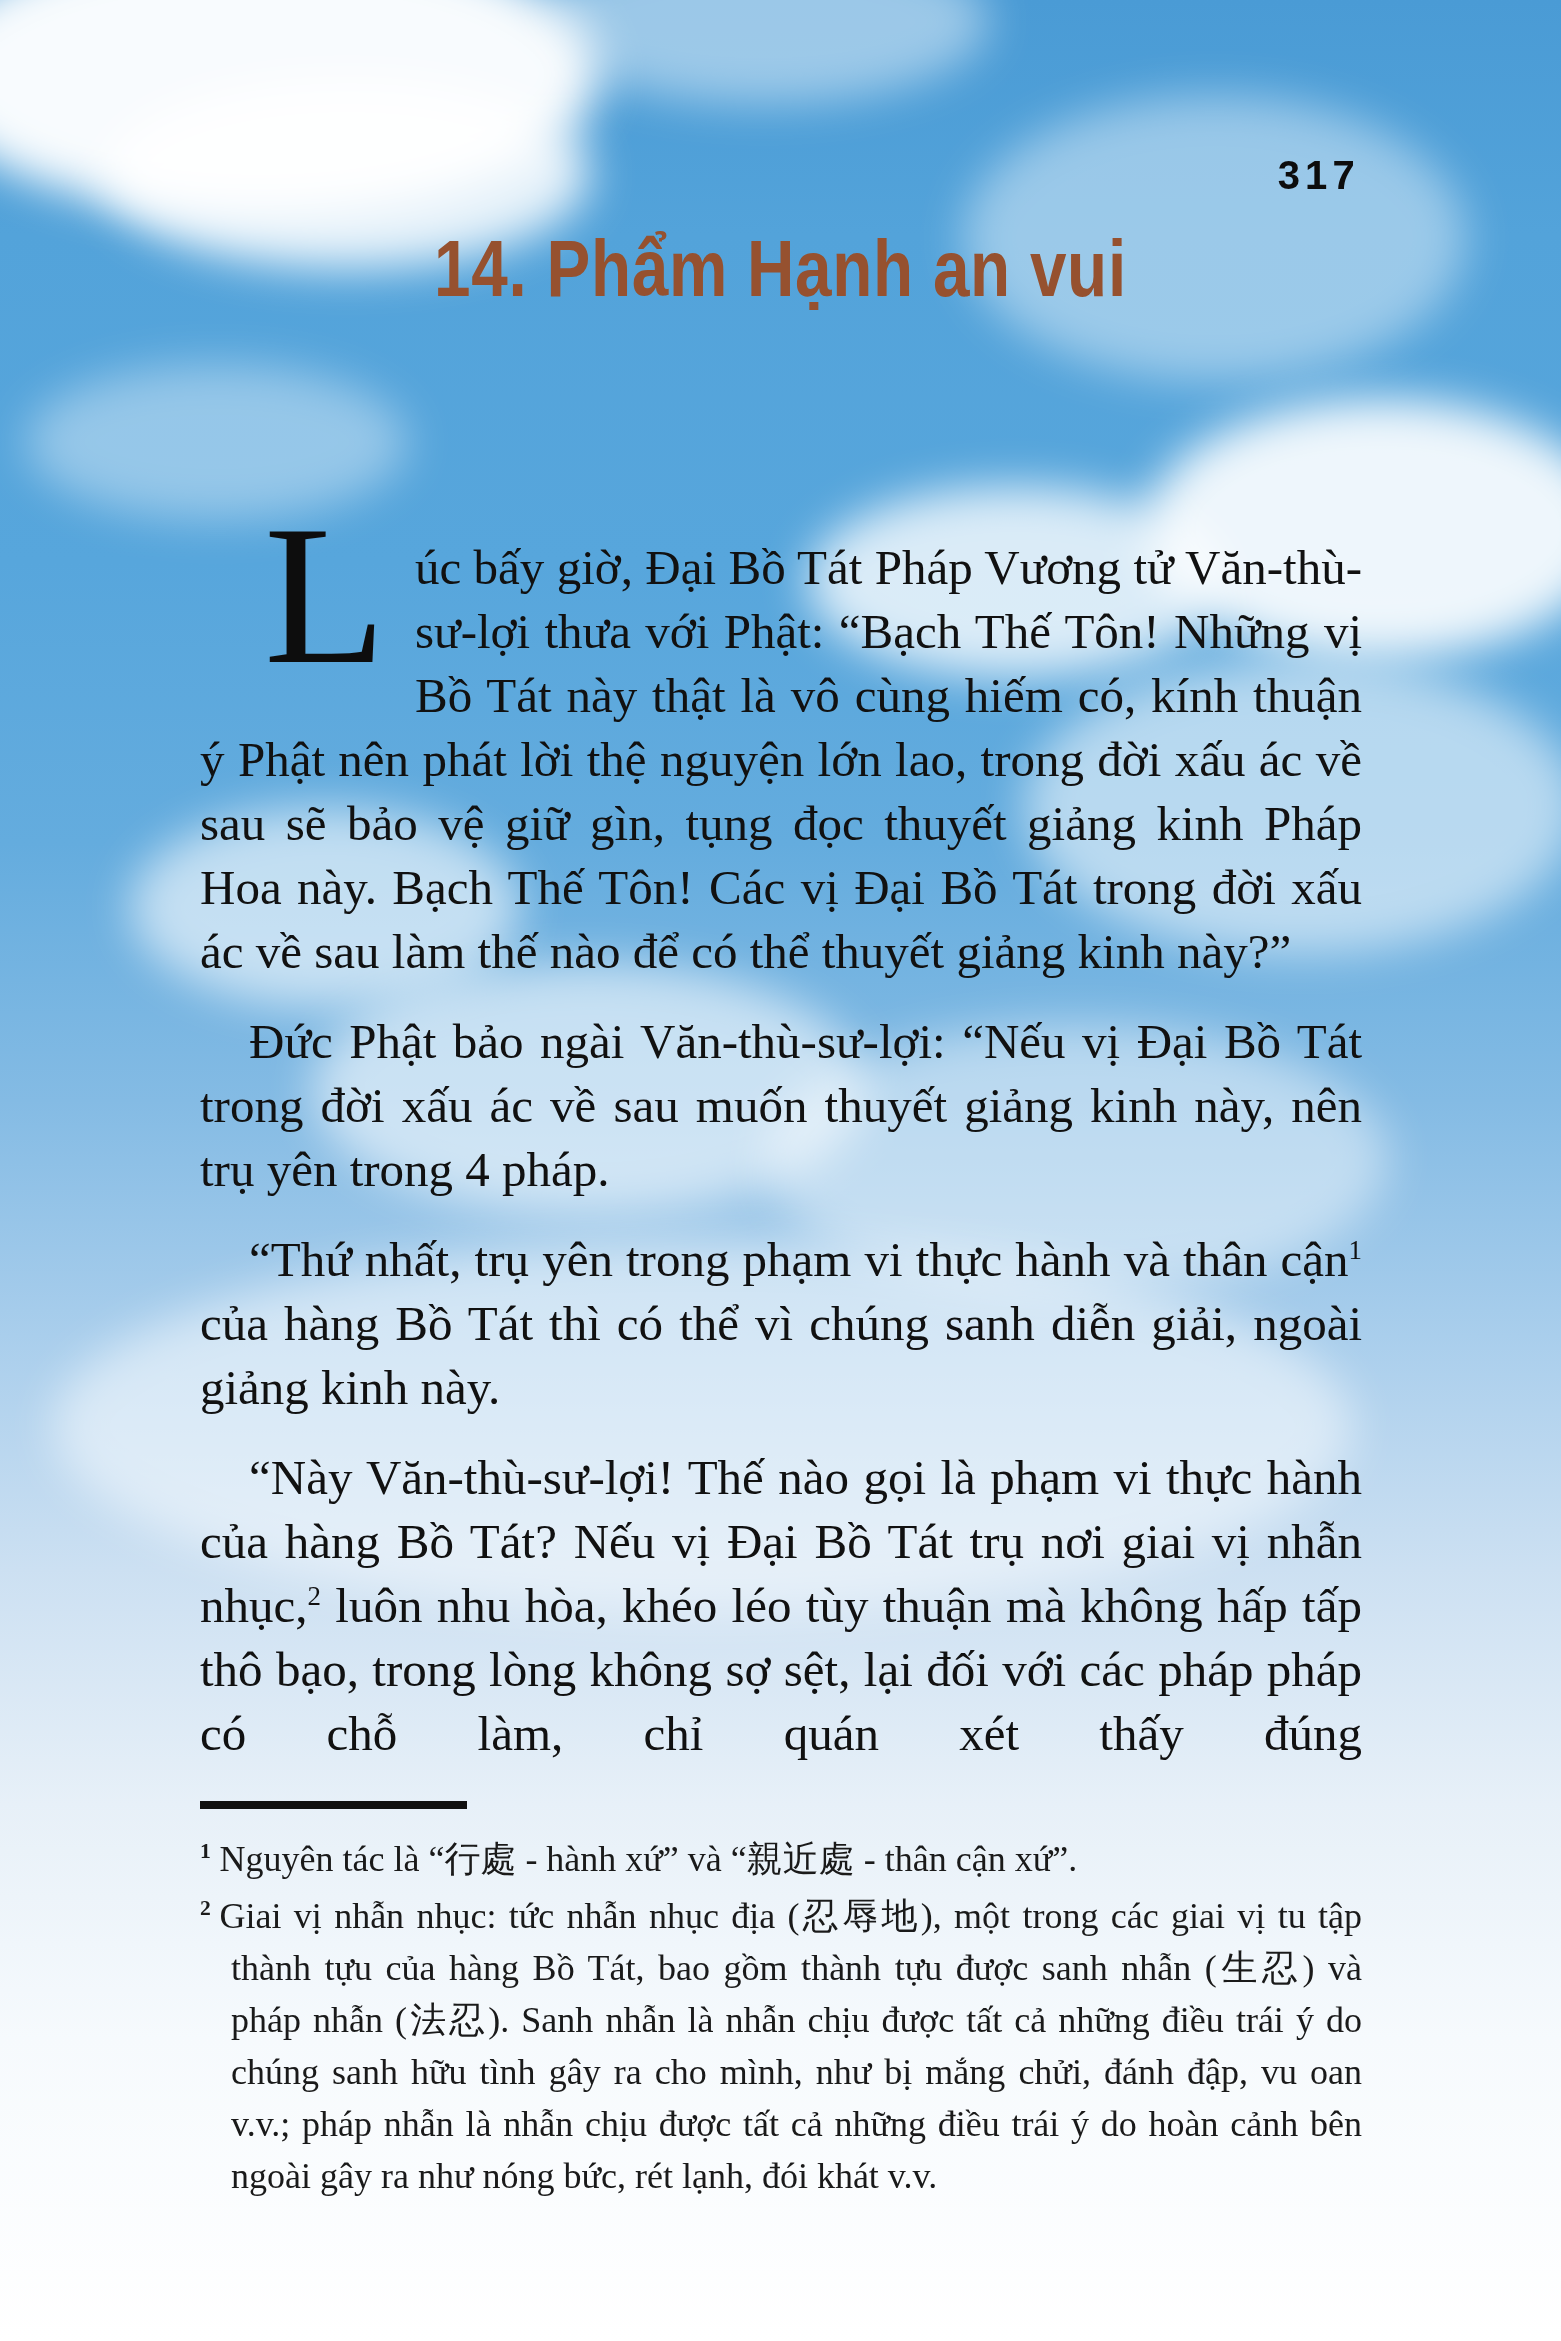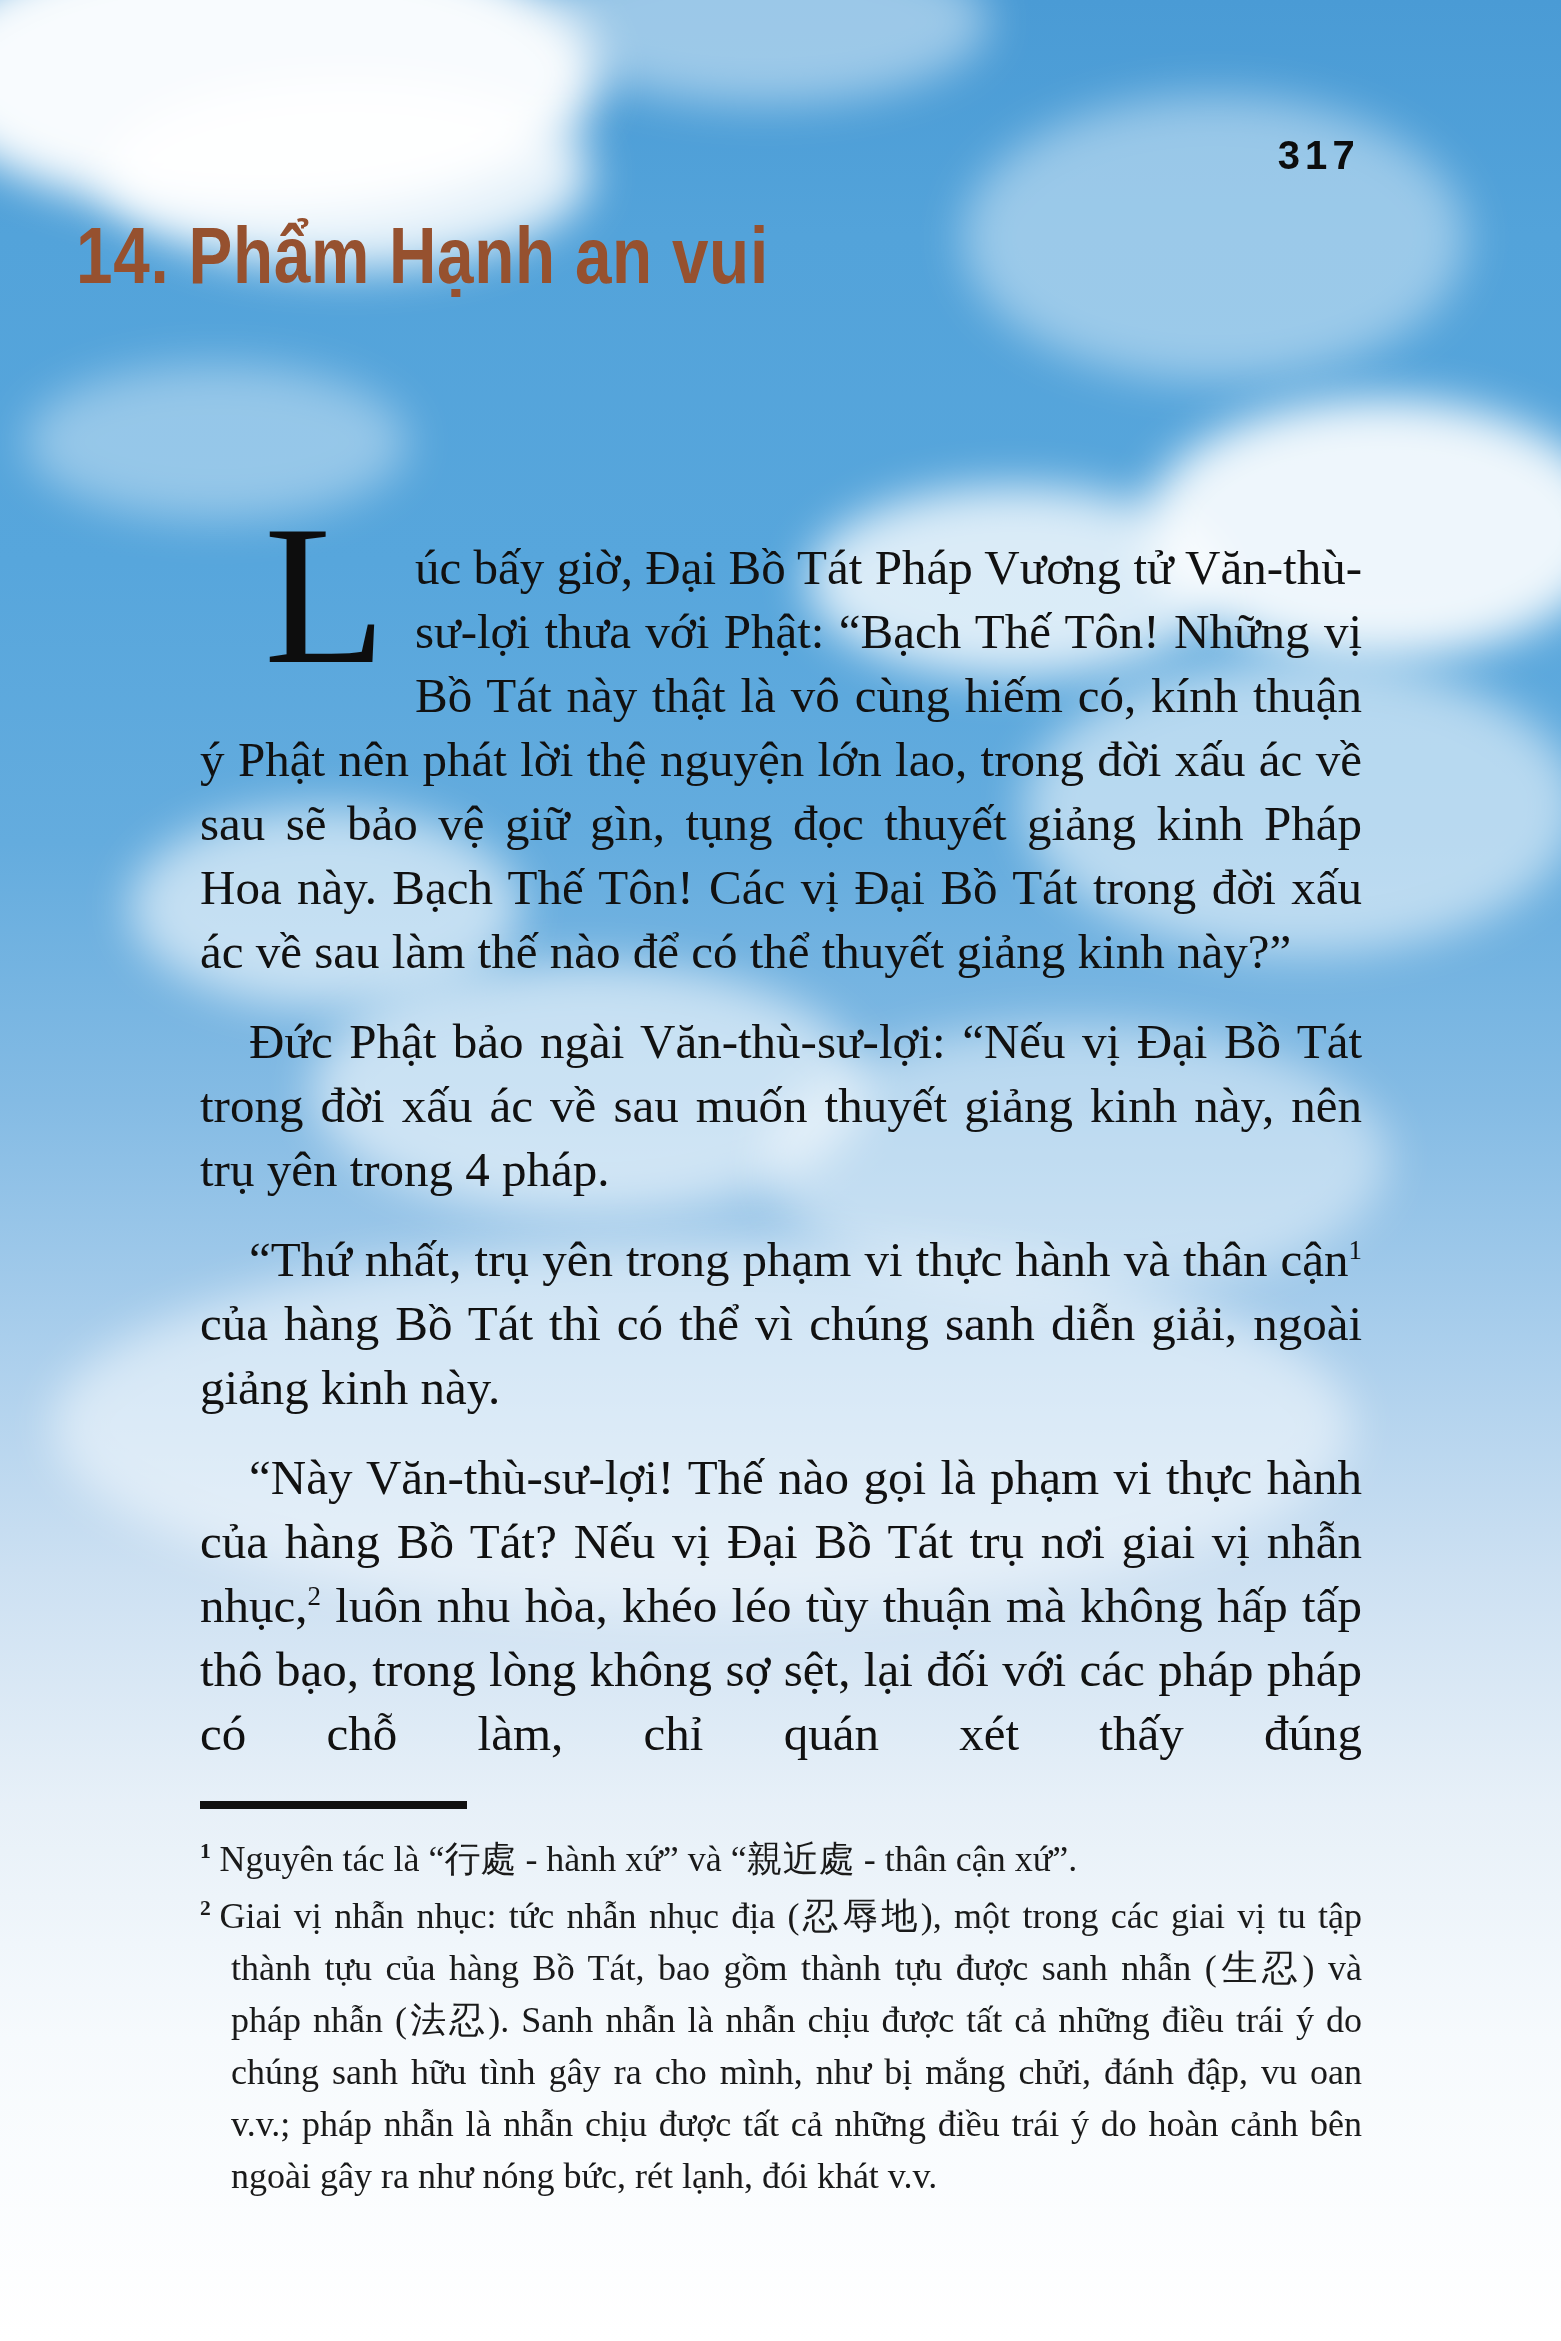--- a/index.html
+++ b/index.html
@@ -33,27 +33,28 @@
   .c4{left:1145px;top:399px;width:468px;height:260px;background:rgba(255,255,255,0.9);}
   .c5{left:807px;top:486px;width:416px;height:191px;background:rgba(255,255,255,0.78);}
   .c6{left:1024px;top:659px;width:555px;height:295px;background:rgba(255,255,255,0.55);}
   .c7{left:26px;top:364px;width:382px;height:156px;background:rgba(255,255,255,0.38);}
   .c8{left:130px;top:807px;width:390px;height:200px;background:rgba(255,255,255,0.6);}
   .c9{left:312px;top:963px;width:555px;height:252px;background:rgba(255,255,255,0.58);}
   .c10{left:763px;top:1024px;width:625px;height:269px;background:rgba(255,255,255,0.45);}
   .c11{left:52px;top:1240px;width:1301px;height:373px;background:rgba(255,255,255,0.5);}
 
   .page-number{
-    position:absolute;top:133px;right:201px;
+    position:absolute;top:153px;right:201px;
     font-family:"Liberation Sans","DejaVu Sans",sans-serif;
     font-weight:bold;font-size:40px;letter-spacing:5.2px;
     color:#0d0d0d;
   }
   .chapter-title{
-    position:absolute;top:214px;left:0;width:100%;
+    position:absolute;top:227px;left:0;width:100%;
+    text-align:center;
   }
   .chapter-title .title-inner{
     display:inline-block;
     font-family:"Liberation Sans","DejaVu Sans",sans-serif;
     font-weight:bold;
     font-size:80px;
     line-height:1.05;
     transform:scaleX(0.82);
     transform-origin:center;
     color:var(--title_color,#96512F);

